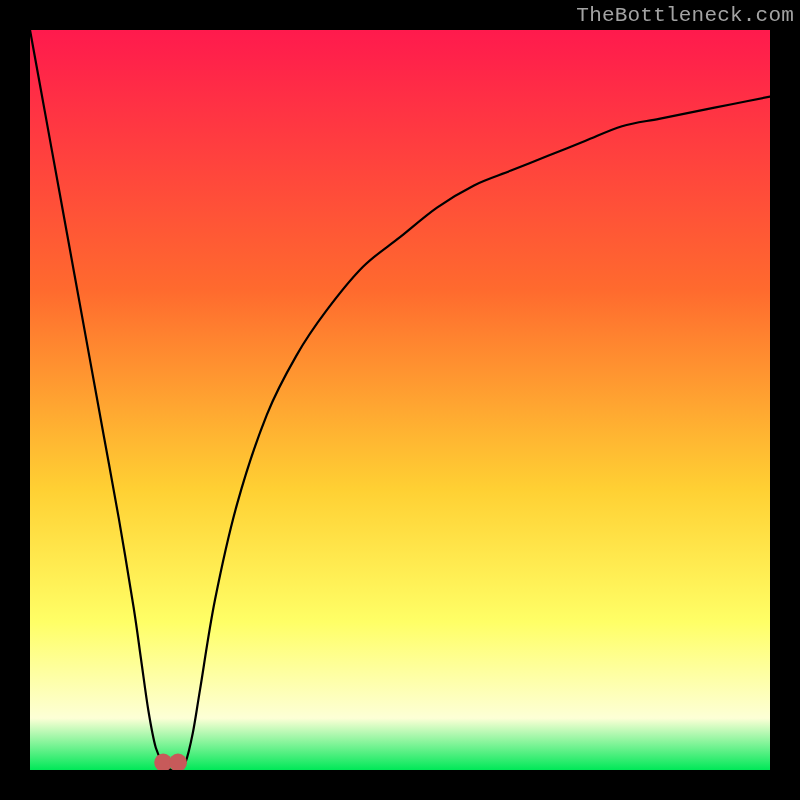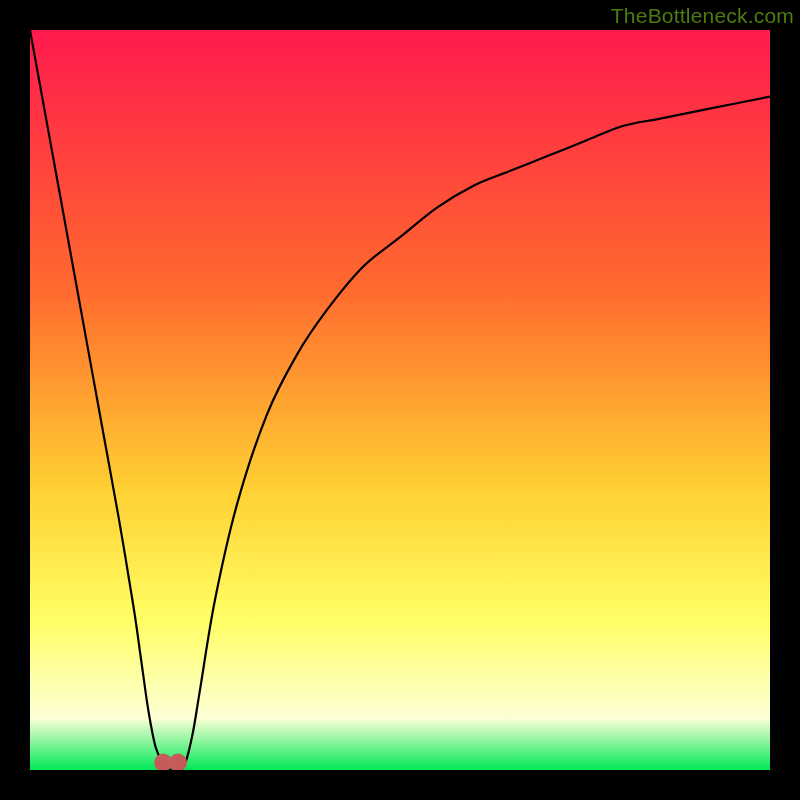--- a/index.html
+++ b/index.html
@@ -21,23 +21,23 @@
     position: absolute;
     left: 30px;
     top: 30px;
     width: 740px;
     height: 740px;
   }
   .attrib {
     position: absolute;
     top: 4px;
     right: 6px;
-    color: #4d7c0f;
+    color: #a3a3a3;
     font-size: 21px;
-    font-family: Liberation Sans, sans-serif;
+    font-family: Liberation Mono, monospace;
     letter-spacing: 0.2px;
   }
   svg { display: block; }
 </style>
 </head>
 <body>
 
 <div class="frame">
 
   <div class="attrib">TheBottleneck.com</div>

